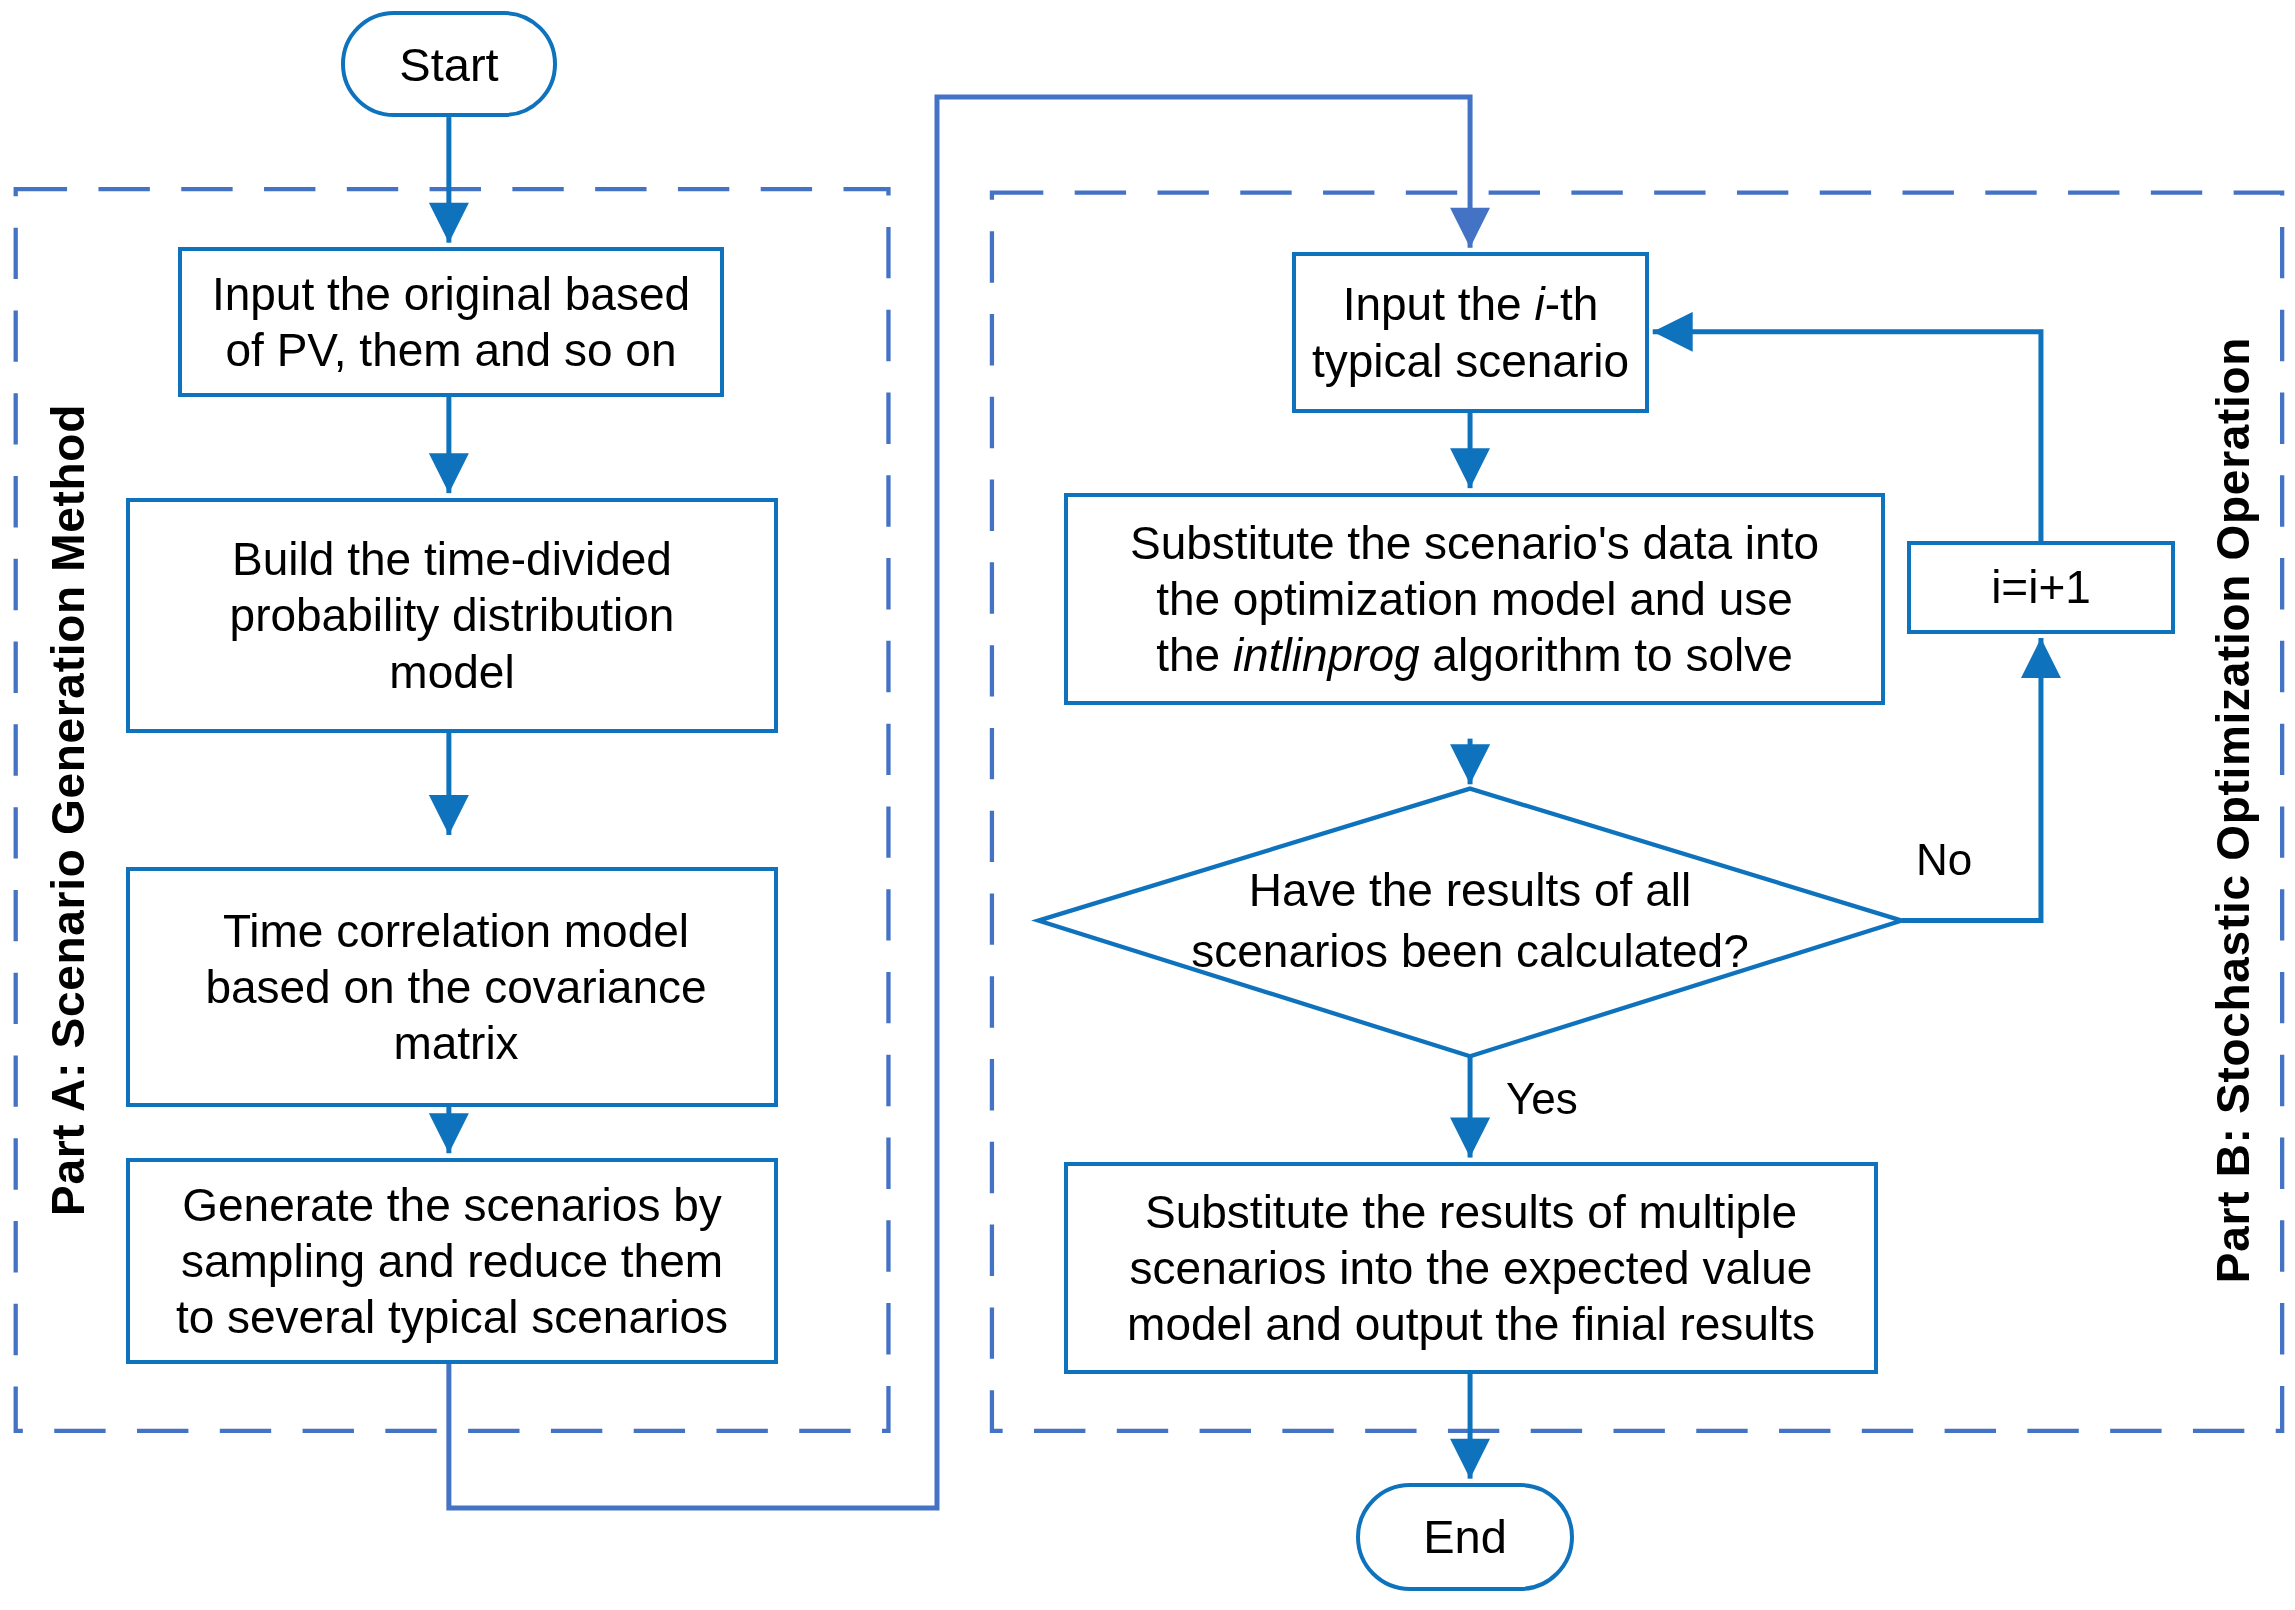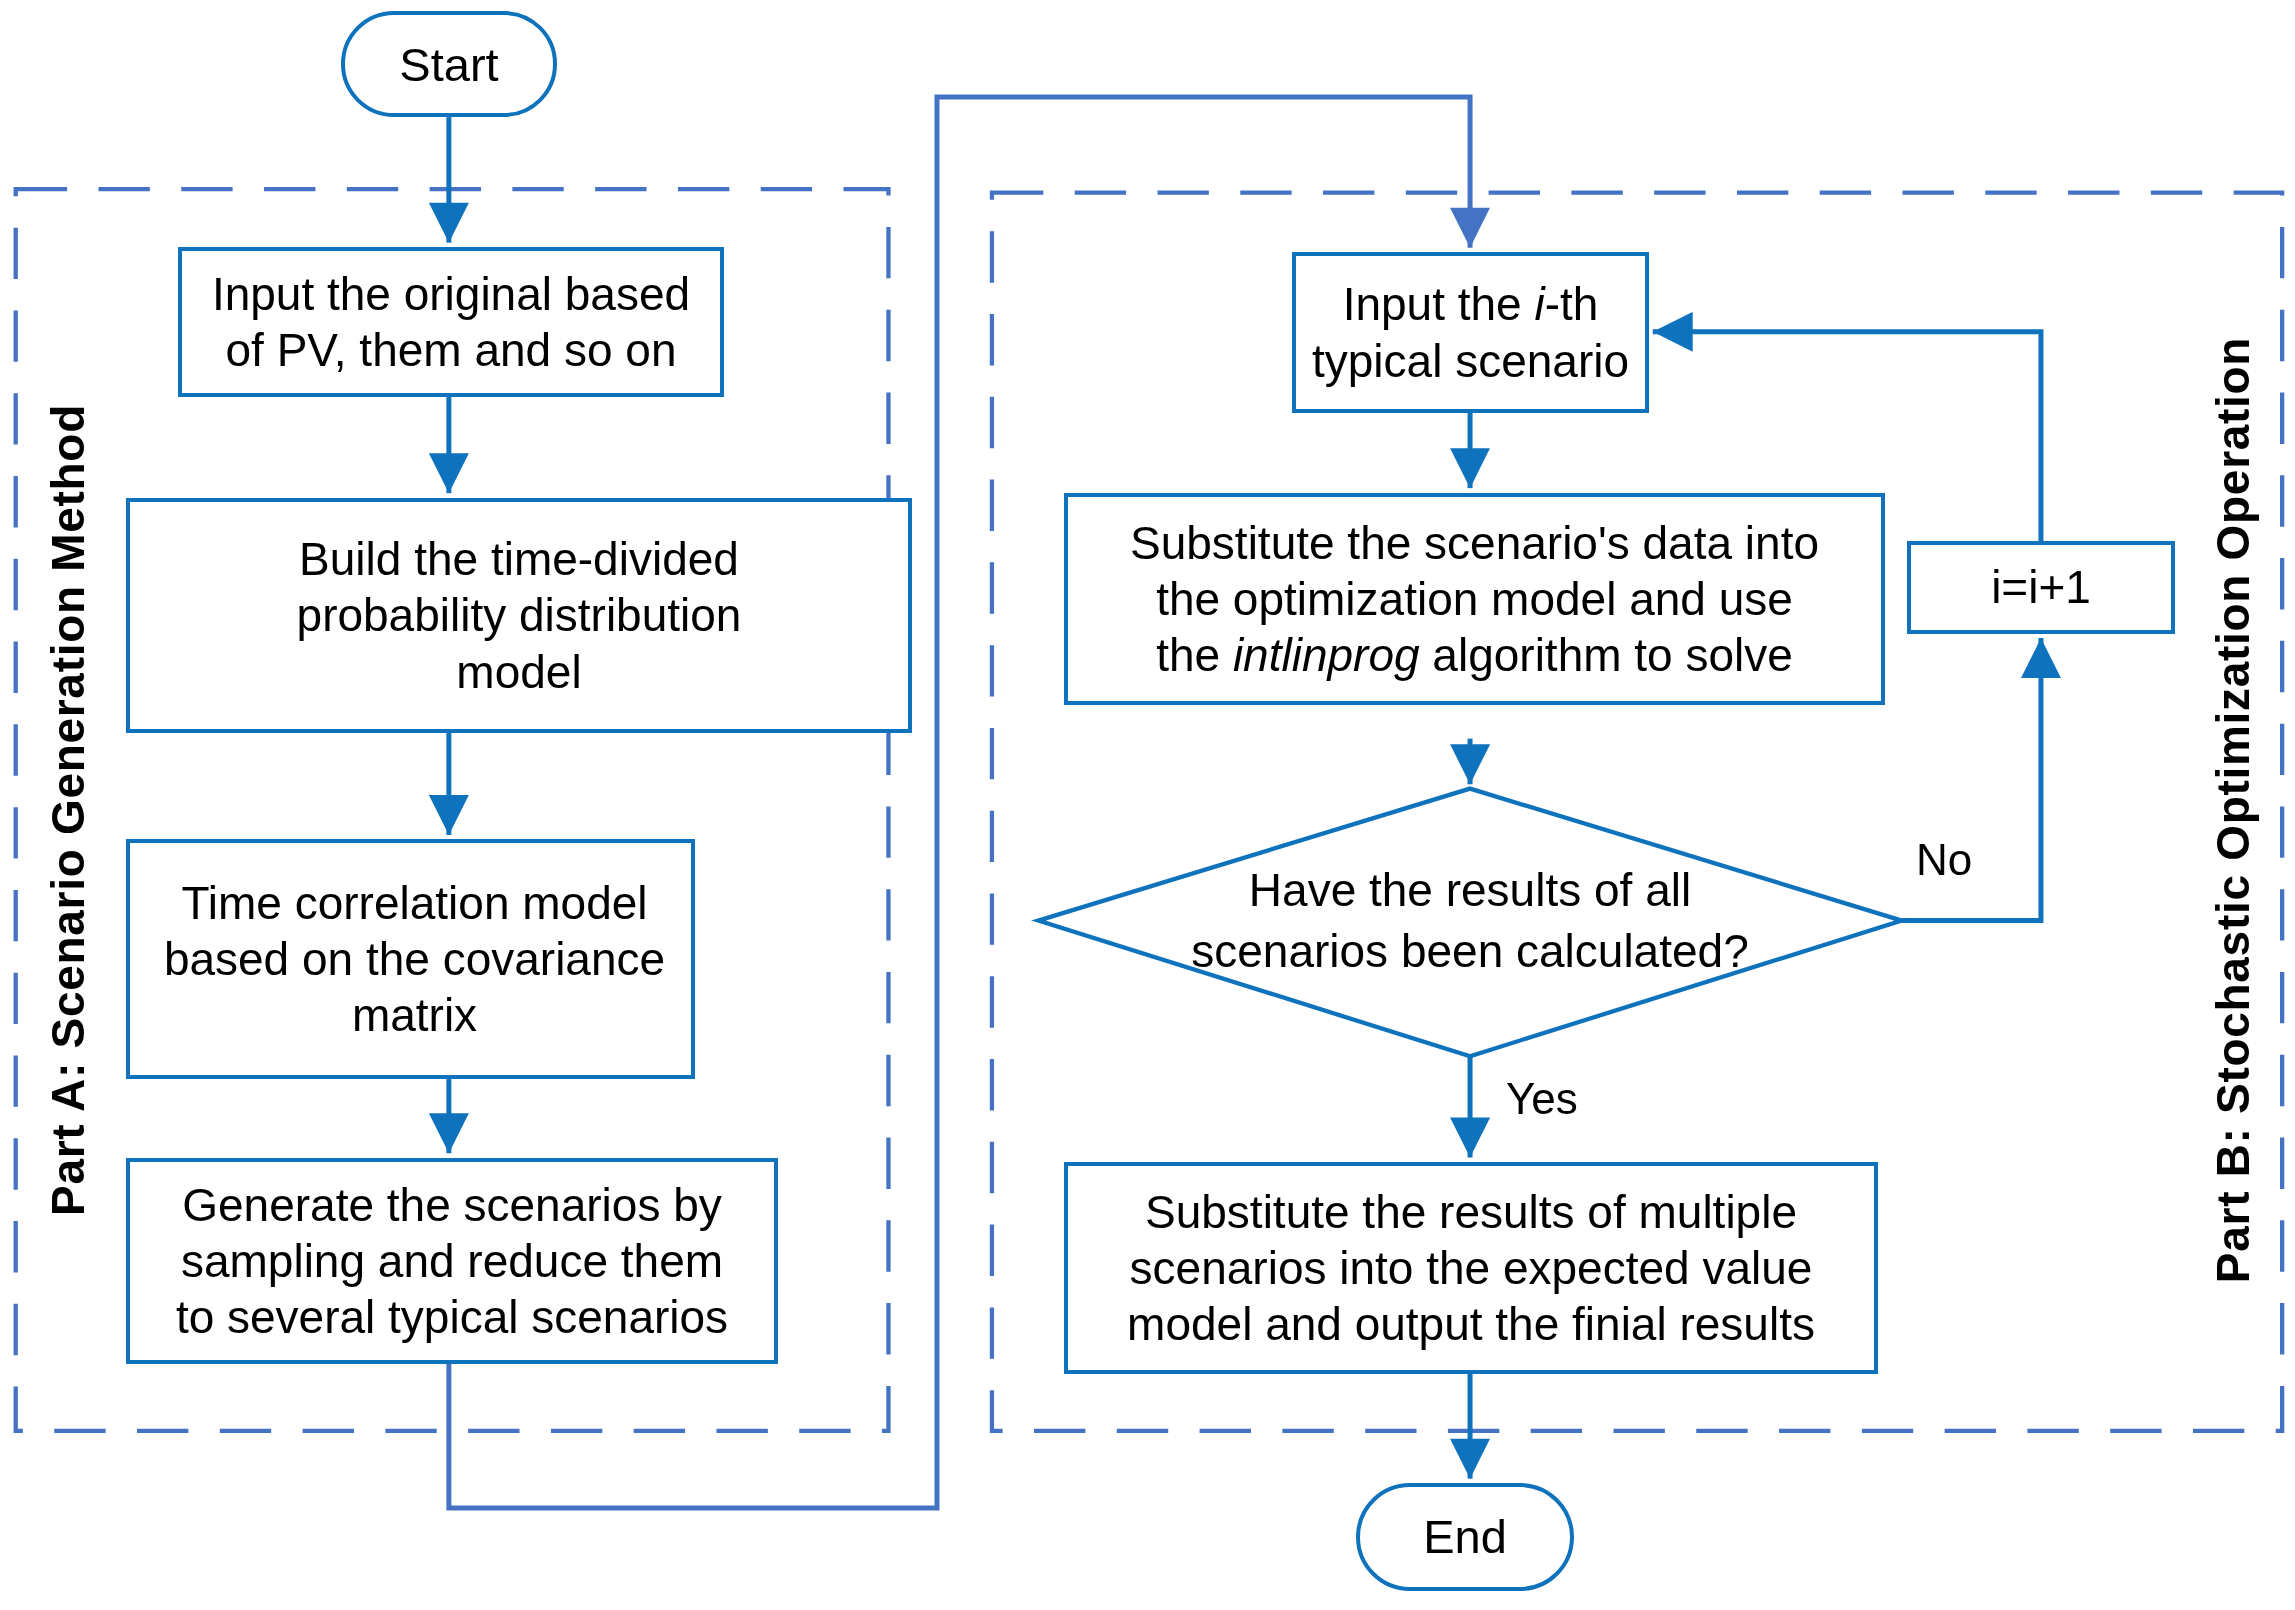--- a/index.html
+++ b/index.html
@@ -100,27 +100,27 @@
   </div>
   <div class="node oval" style="left:1356px;top:1483px;width:218px;height:108px;">
     <div class="ln">End</div>
   </div>
 
   <div class="node" style="left:178px;top:247px;width:546px;height:150px;">
     <div class="ln">Input the original based</div>
     <div class="ln">of PV, them and so on</div>
   </div>
 
-  <div class="node" style="left:126px;top:498px;width:786px;height:235px;">
+  <div class="node" style="left:126px;top:498px;width:652px;height:235px;">
     <div class="ln">Build the time-divided</div>
     <div class="ln">probability distribution</div>
     <div class="ln">model</div>
   </div>
 
-  <div class="node" style="left:126px;top:839px;width:569px;height:240px;padding-left:8px;">
+  <div class="node" style="left:126px;top:867px;width:652px;height:240px;padding-left:8px;">
     <div class="ln">Time correlation model</div>
     <div class="ln">based on the covariance</div>
     <div class="ln">matrix</div>
   </div>
 
   <div class="node" style="left:126px;top:1158px;width:652px;height:206px;">
     <div class="ln">Generate the scenarios by</div>
     <div class="ln">sampling and reduce them</div>
     <div class="ln">to several typical scenarios</div>
   </div>

